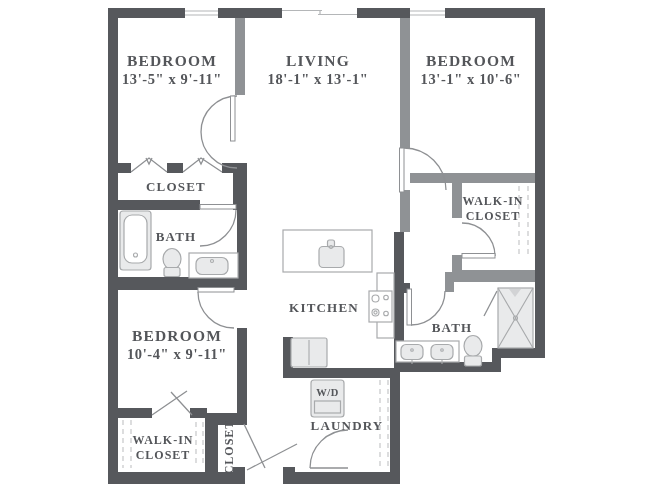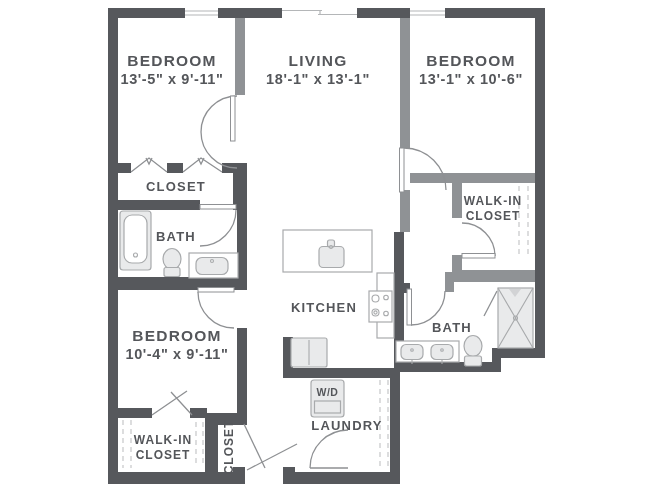--- a/index.html
+++ b/index.html
@@ -1,17 +1,17 @@
 <!DOCTYPE html>
 <html style="--wall: #56585c; --wall-light: #8f9295; --door: #8e9093; --thin: #b4b6b8; --dash: #c6c7c9; --fixture-fill: #e9eaeb; --fixture-stroke: #a8aaac; --text: #54565a;"><head>
 <meta charset="utf-8">
 <style>
   html,body{margin:0;padding:0;background:#ffffff;}
   .stage{width:650px;height:490px;background:#fff;position:relative;overflow:hidden;
-         font-family:Liberation Sans, sans-serif;}
+         font-family:Liberation Serif, serif;}
   svg{display:block;}
   .w   {fill:var(--wall);}
   .wm  {fill:var(--wall-light);}
   .win {fill:#ffffff;}
   .gl  {stroke:var(--thin);stroke-width:1.2;fill:none;}
   .door{stroke:var(--door);stroke-width:1.3;fill:none;}
   .leaf{fill:#ffffff;stroke:var(--door);stroke-width:1;}
   .fx  {fill:var(--fixture-fill);stroke:var(--fixture-stroke);stroke-width:1.2;}
   .fxw {fill:#ffffff;stroke:var(--fixture-stroke);stroke-width:1.2;}
   .fxl {stroke:var(--fixture-stroke);stroke-width:1.1;fill:none;}

